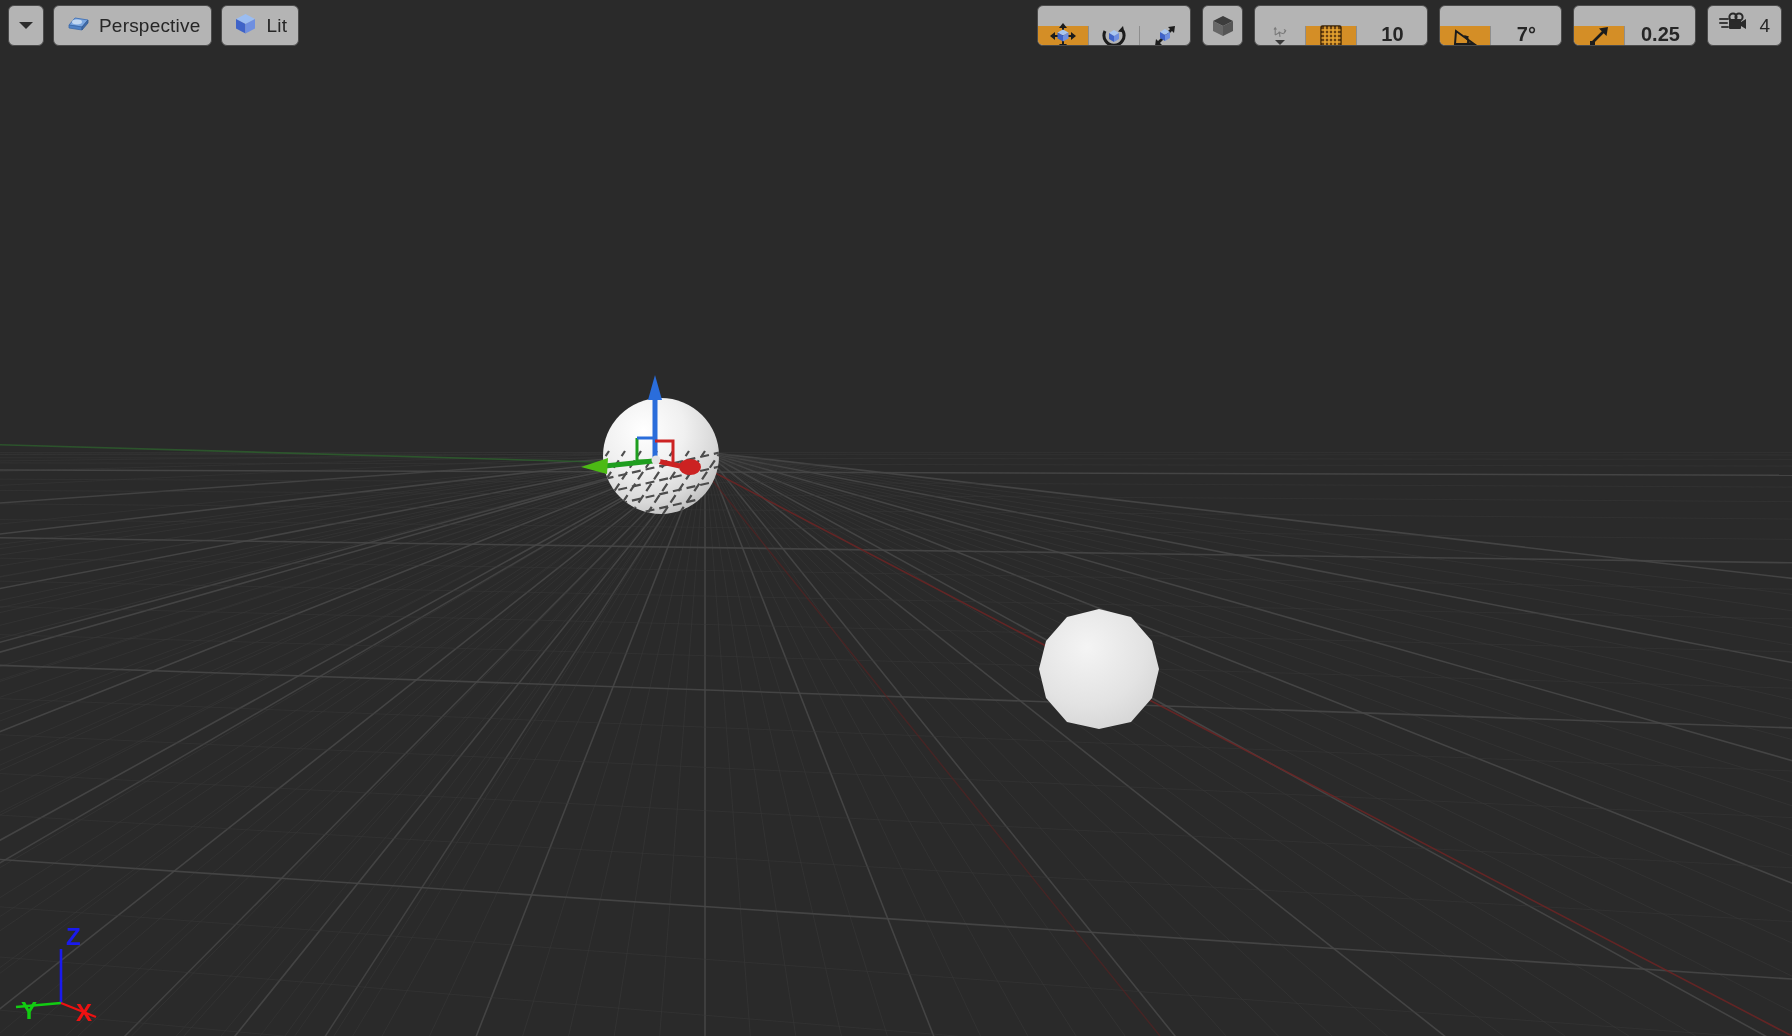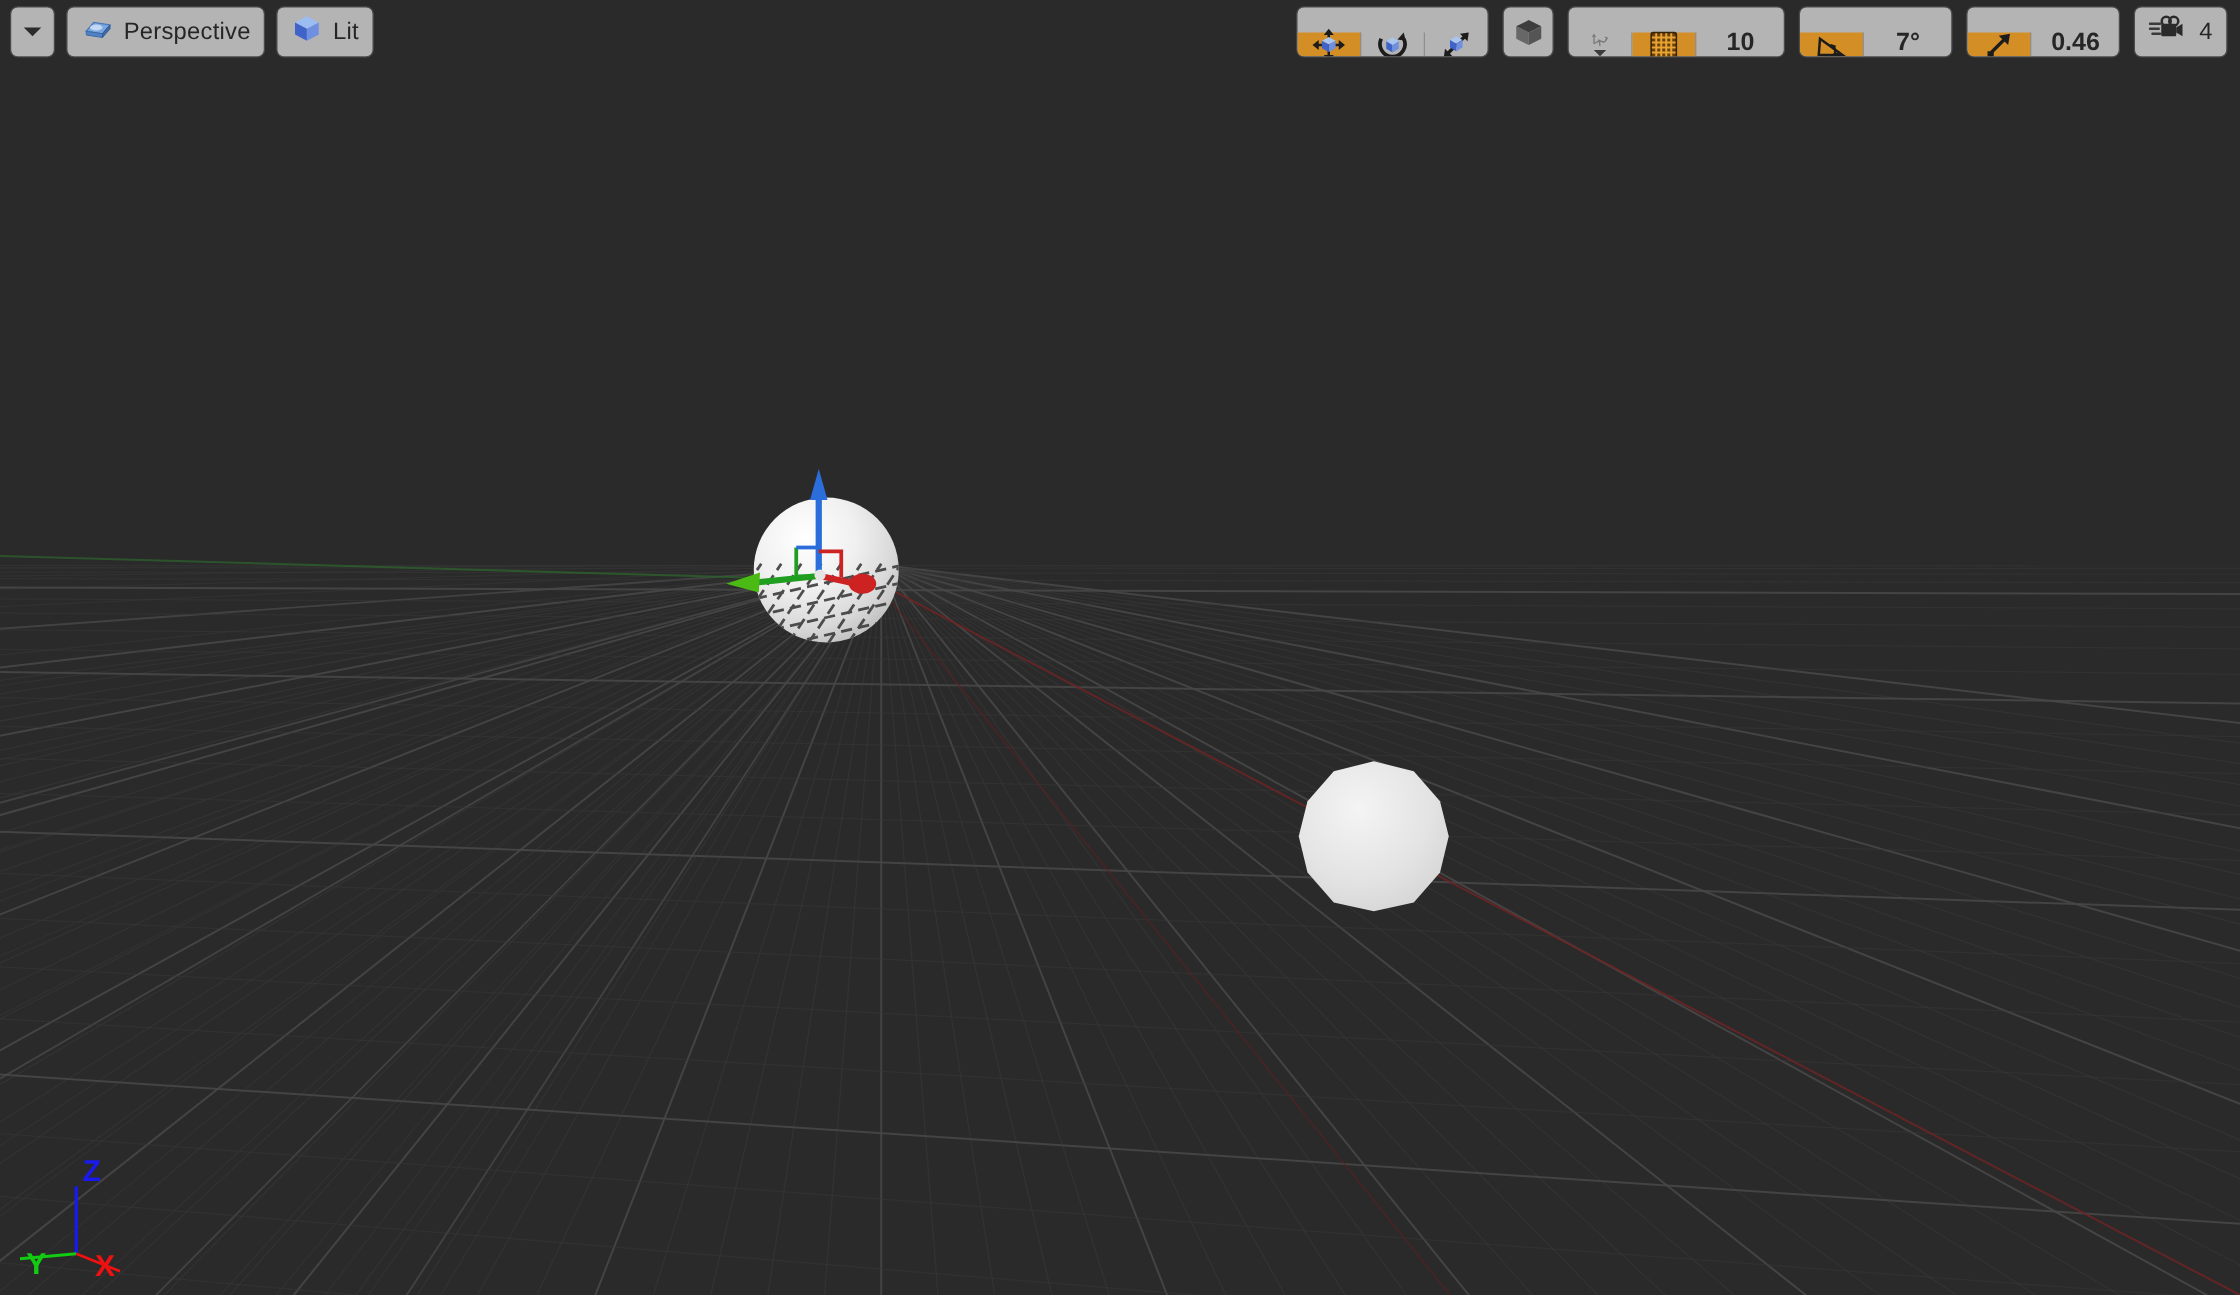--- a/index.html
+++ b/index.html
@@ -544,21 +544,21 @@
 
       <div class="seg">
         <div class="cell active">
           <svg width="26" height="26" viewBox="0 0 26 26">
             <line x1="7" y1="19" x2="19" y2="7" stroke="#1c1c1c" stroke-width="2.6"></line>
             <path d="M22 4 L20.5 13 L13 5.5 Z" fill="#1c1c1c"></path>
             <rect x="4" y="18" width="5" height="5" fill="#1c1c1c"></rect>
           </svg>
         </div>
         <div class="cell value withcaret">
-          <span class="num">0.46</span>
+          <span class="num">0.25</span>
           <span class="mini-caret"></span>
         </div>
       </div>
 
       <div class="btn" style="gap:10px;">
         <span class="icon">
           <svg width="30" height="22" viewBox="0 0 30 22">
             <g stroke="#3a3a3a" stroke-width="2" stroke-linecap="round">
               <line x1="1" y1="7" x2="9" y2="7"></line>
               <line x1="1" y1="11" x2="8" y2="11"></line>

